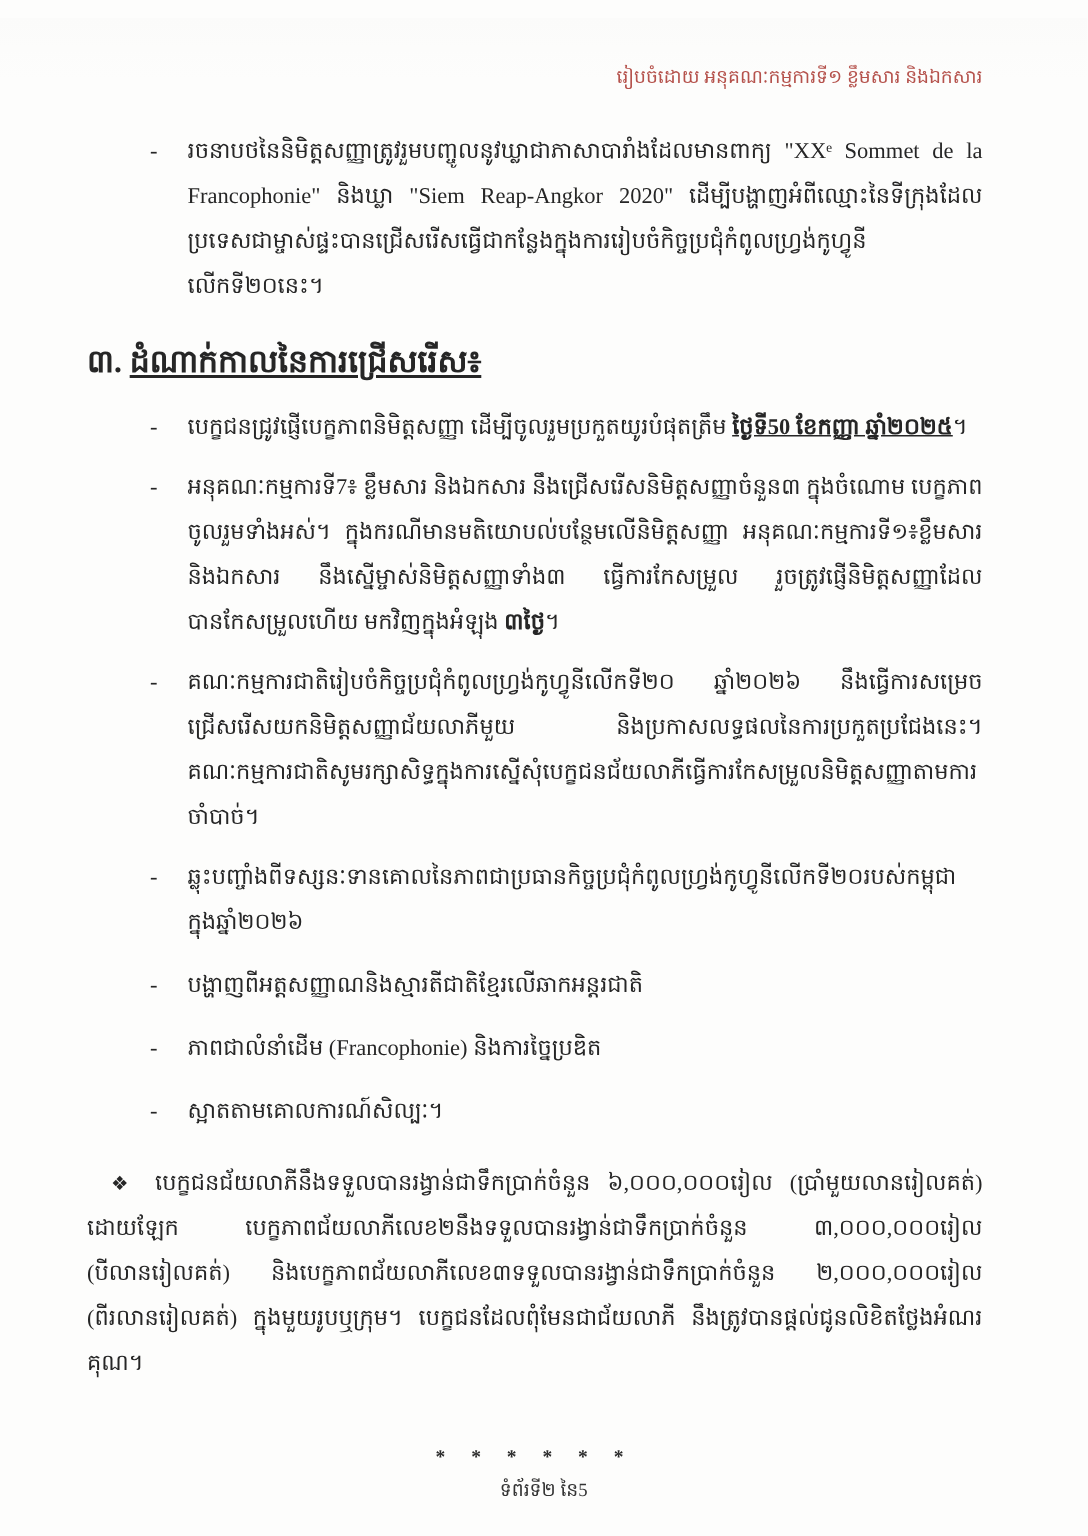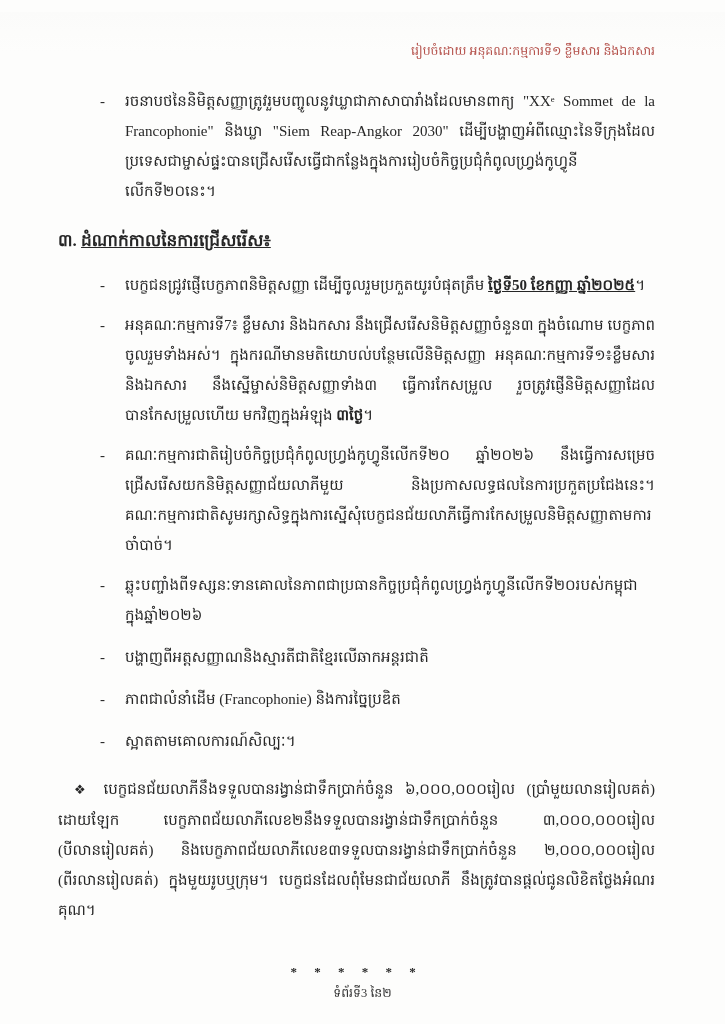--- a/index.html
+++ b/index.html
@@ -35,21 +35,21 @@
     text-align: justify;
   }
   .bullet .marker {
     flex: 0 0 25px;
     text-align: left;
   }
   .bullet .btext {
     flex: 1 1 auto;
   }
   .section-heading {
-    font-size: 17px;
+    font-size: 21px;
     font-weight: bold;
     margin: 20px 0 14px 0;
     line-height: 30px;
   }
   .section-heading .underlined {
     text-decoration: underline;
   }
   .emph-bold-underline {
     font-weight: bold;
     text-decoration: underline;
@@ -87,21 +87,21 @@
 </style>
 </head>
 <body>
 
 <div class="page">
 
   <div class="doc-header">រៀបចំដោយ អនុគណៈកម្មការទី១ ខ្លឹមសារ និងឯកសារ</div>
 
   <div class="bullet">
     <span class="marker">-</span>
-    <span class="btext">រចនាបថនៃនិមិត្តសញ្ញាត្រូវរួមបញ្ចូលនូវឃ្លាជាភាសាបារាំងដែលមានពាក្យ "XXᵉ Sommet de la Francophonie" និងឃ្លា "Siem Reap-Angkor 2030" ដើម្បីបង្ហាញអំពីឈ្មោះនៃទីក្រុងដែលប្រទេសជាម្ចាស់ផ្ទះបានជ្រើសរើសធ្វើជាកន្លែងក្នុងការរៀបចំកិច្ចប្រជុំកំពូលហ្វ្រង់កូហ្វូនីលើកទី២០នេះ។</span>
+    <span class="btext">រចនាបថនៃនិមិត្តសញ្ញាត្រូវរួមបញ្ចូលនូវឃ្លាជាភាសាបារាំងដែលមានពាក្យ "XXᵉ Sommet de la Francophonie" និងឃ្លា "Siem Reap-Angkor 2020" ដើម្បីបង្ហាញអំពីឈ្មោះនៃទីក្រុងដែលប្រទេសជាម្ចាស់ផ្ទះបានជ្រើសរើសធ្វើជាកន្លែងក្នុងការរៀបចំកិច្ចប្រជុំកំពូលហ្វ្រង់កូហ្វូនីលើកទី២០នេះ។</span>
   </div>
 
   <div class="section-heading">
     <span>៣.</span>
     <span class="underlined">ដំណាក់កាលនៃការជ្រើសរើស៖</span>
   </div>
 
   <div class="bullet">
     <span class="marker">-</span>
     <span class="btext"><span>បេក្ខជនជ្រូវផ្ញើបេក្ខភាពនិមិត្តសញ្ញា ដើម្បីចូលរួមប្រកួតយូរបំផុតត្រឹម </span><span class="emph-bold-underline">ថ្ងៃទី50 ខែកញ្ញា ឆ្នាំ២០២៥</span><span>។</span></span>
@@ -135,15 +135,15 @@
 
   <div class="bullet s4-gap">
     <span class="marker">-</span>
     <span class="btext">ស្អាតតាមគោលការណ៍សិល្បៈ។</span>
   </div>
 
   <p class="prize-paragraph"><span class="diamond">❖</span><span>បេក្ខជនជ័យលាភីនឹងទទួលបានរង្វាន់ជាទឹកប្រាក់ចំនួន ៦,០០០,០០០រៀល (ប្រាំមួយលានរៀលគត់) ដោយឡែក បេក្ខភាពជ័យលាភីលេខ២នឹងទទួលបានរង្វាន់ជាទឹកប្រាក់ចំនួន ៣,០០០,០០០រៀល (បីលានរៀលគត់) និងបេក្ខភាពជ័យលាភីលេខ៣ទទួលបានរង្វាន់ជាទឹកប្រាក់ចំនួន ២,០០០,០០០រៀល (ពីរលានរៀលគត់) ក្នុងមួយរូបឬក្រុម។ បេក្ខជនដែលពុំមែនជាជ័យលាភី នឹងត្រូវបានផ្តល់ជូនលិខិតថ្លែងអំណរគុណ។</span></p>
 
   <div class="separator-stars">* * * * * *</div>
 
-  <div class="doc-footer">ទំព័រទី3 នៃ២</div>
+  <div class="doc-footer">ទំព័រទី២ នៃ5</div>
 
 </div>
 
 </body></html>

